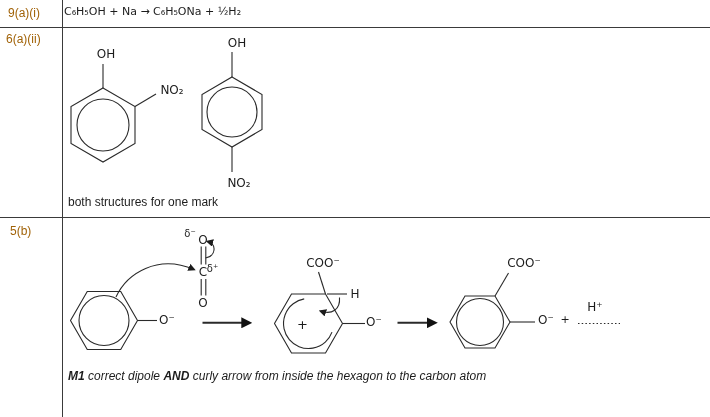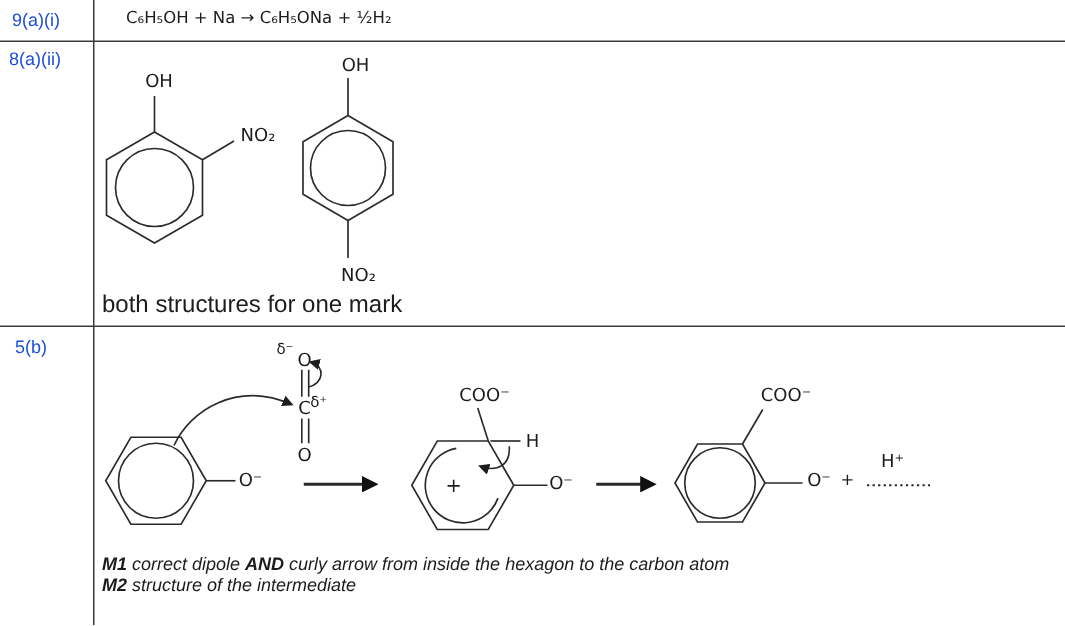--- a/index.html
+++ b/index.html
@@ -1,22 +1,22 @@
 <!DOCTYPE html>
 <html><head>
 <meta charset="utf-8">
 <style>
   html,body{margin:0;padding:0;background:#fff;}
   .page{position:relative;width:710px;height:417px;background:#ffffff;
         font-family:"Liberation Sans",sans-serif;color:#1c1c1c;overflow:hidden;}
   .vline{position:absolute;left:62px;top:0;width:1px;height:417px;background:#3a3a3a;}
   .hline{position:absolute;left:0;width:710px;height:1px;background:#3a3a3a;}
-  .rowlabel{position:absolute;font-size:12px;color:#1d4ed8;}
-  .eq{position:absolute;left:84px;top:5px;font-size:11px;font-family:"DejaVu Sans",sans-serif;}
-  .caption{position:absolute;left:68px;top:195px;font-size:16px;text-align:center;}
+  .rowlabel{position:absolute;font-size:12px;color:#a16207;}
+  .eq{position:absolute;left:64px;top:5px;font-size:11px;font-family:"DejaVu Sans",sans-serif;}
+  .caption{position:absolute;left:68px;top:195px;font-size:12px;text-align:center;}
   .chem{position:absolute;font-family:"DejaVu Sans",sans-serif;font-size:12px;
         transform:translateX(-50%);white-space:nowrap;}
   .delta{font-size:10px;}
   .plus-big{font-size:13px;}
   .plus-small{font-size:11px;}
   .marks{position:absolute;left:68px;top:369px;width:620px;font-size:12px;line-height:14px;font-style:italic;}
   .marks b{font-weight:bold;}
   svg.art{position:absolute;left:0;top:0;}
   svg.art *{vector-effect:none;}
 </style>
@@ -85,21 +85,21 @@
     <g>
       <polygon points="510,322 495,296 465,296 450,322 465,348 495,348"></polygon>
       <circle cx="480" cy="322" r="23.5"></circle>
       <line x1="495" y1="296" x2="508.5" y2="273"></line>
       <line x1="510" y1="322" x2="535" y2="322"></line>
       <line x1="578" y1="323.5" x2="620" y2="323.5" stroke-dasharray="1.5 2.2" stroke-width="1.2"></line>
     </g>
   </svg>
 
   <span class="rowlabel" style="left:8px;top:6px">9(a)(i)</span>
-  <span class="rowlabel" style="left:6px;top:32px">8(a)(ii)</span>
+  <span class="rowlabel" style="left:6px;top:32px">6(a)(ii)</span>
   <span class="rowlabel" style="left:10px;top:224px">5(b)</span>
 
   <span class="eq">C₆H₅OH + Na → C₆H₅ONa + ½H₂</span>
 
   <span class="chem" style="left:106px;top:47px">OH</span>
   <span class="chem" style="left:172px;top:83px">NO₂</span>
   <span class="chem" style="left:237px;top:36px">OH</span>
   <span class="chem" style="left:239px;top:176px">NO₂</span>
   <span class="caption">both structures for one mark</span>
 
@@ -116,16 +116,15 @@
   <span class="chem plus-big" style="left:302.5px;top:317px">+</span>
   <span class="chem" style="left:374px;top:315px">O⁻</span>
 
   <span class="chem" style="left:524px;top:256px">COO⁻</span>
   <span class="chem" style="left:546px;top:313px">O⁻</span>
   <span class="chem plus-small" style="left:565px;top:313px">+</span>
   <span class="chem" style="left:595px;top:300px">H⁺</span>
 
   <div class="marks">
     <div><b>M1</b><span> correct dipole </span><b>AND</b><span> curly arrow from inside the hexagon to the carbon atom</span></div>
-    <div><b>M2</b><span> structure of the intermediate</span><b></b><span></span></div>
   </div>
 
 </div>
 
 </body></html>

